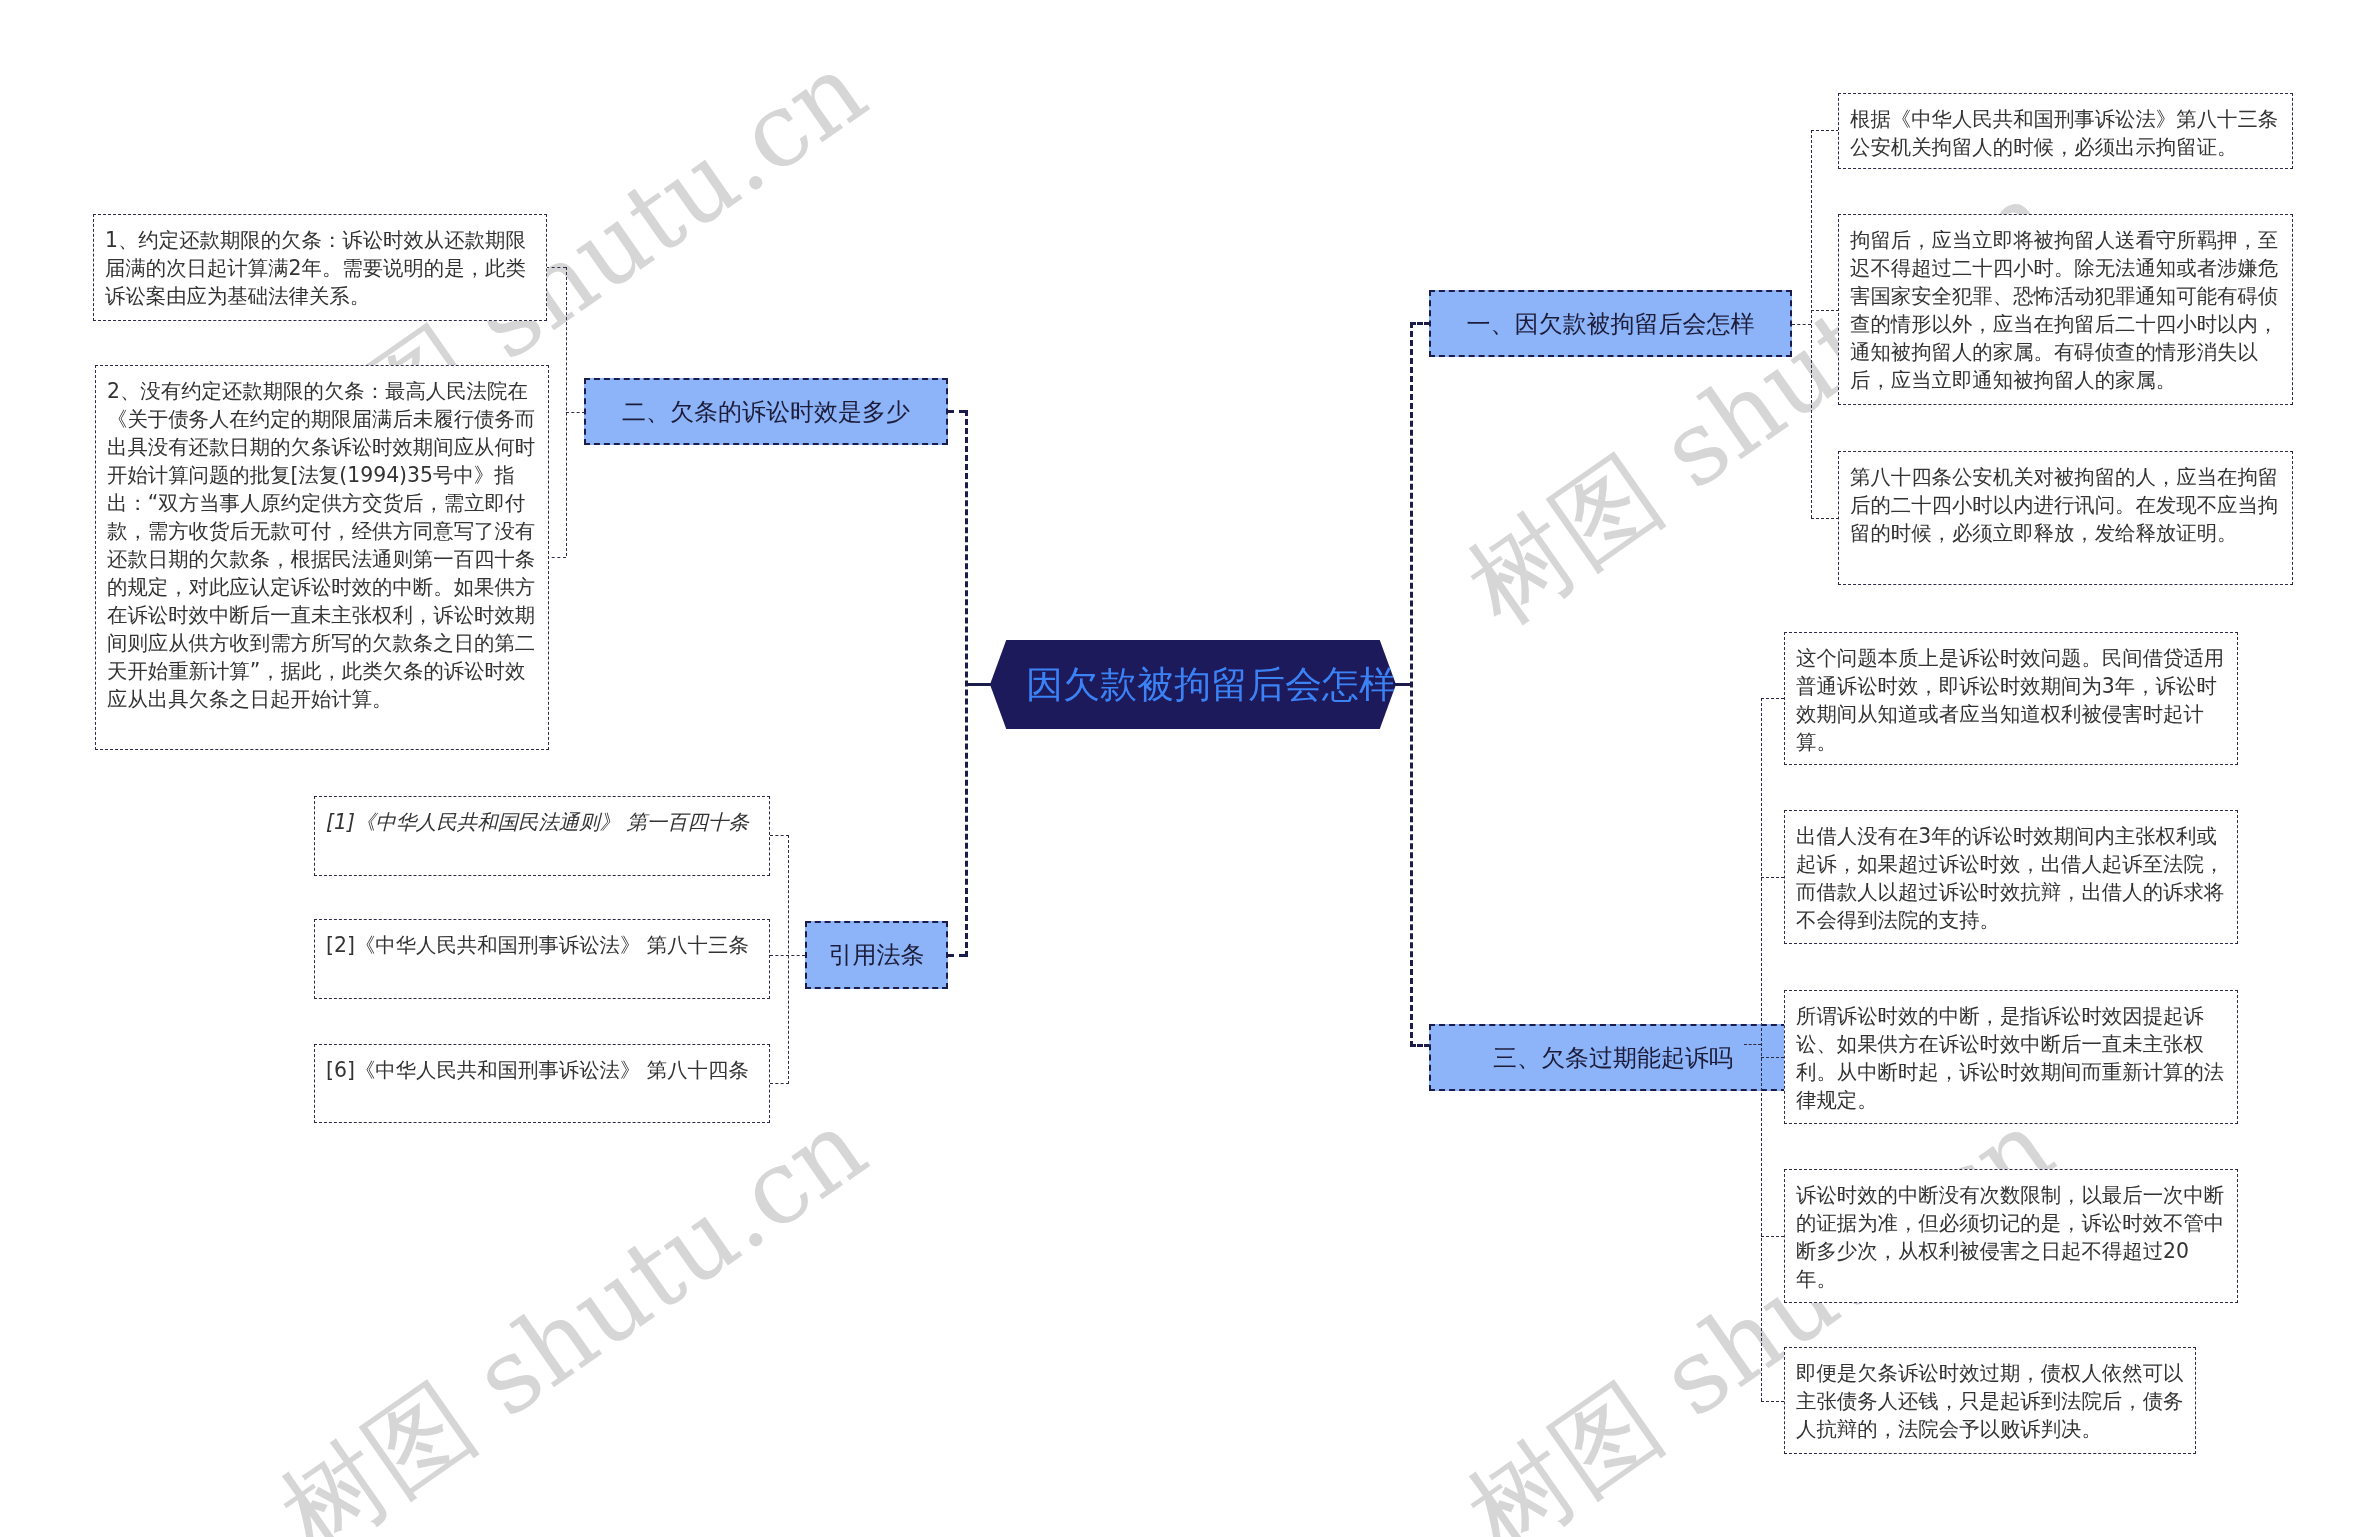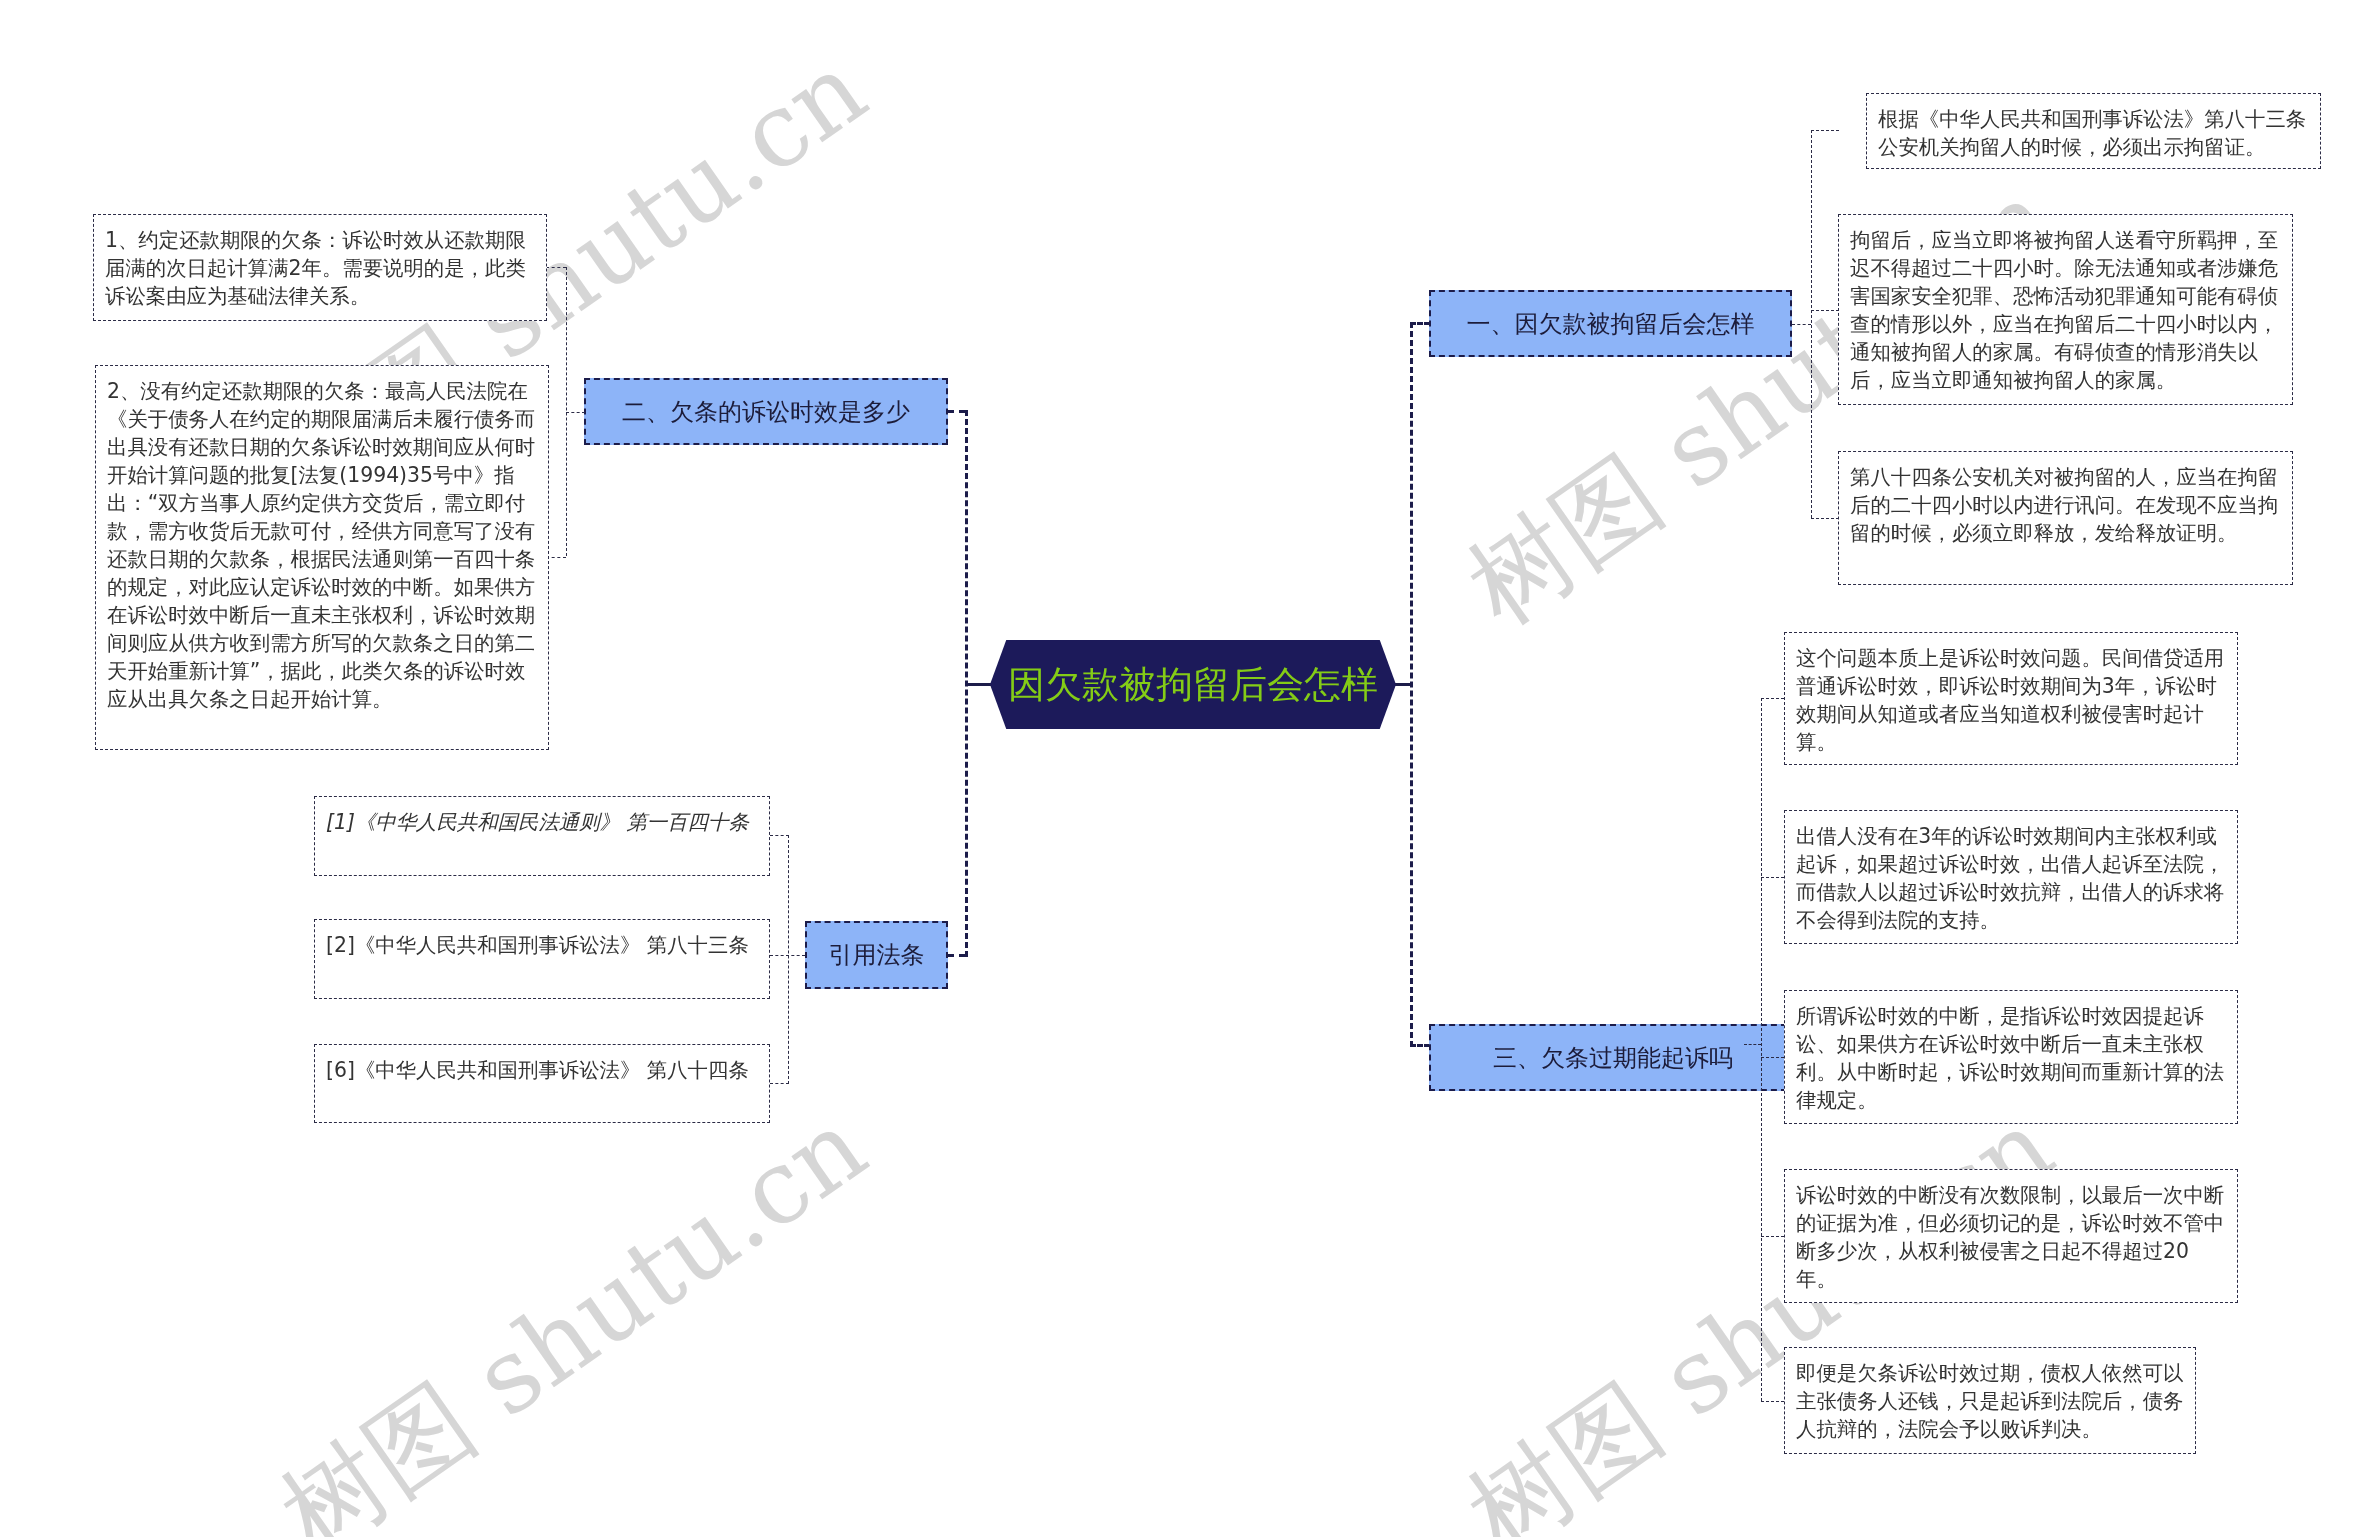--- a/index.html
+++ b/index.html
@@ -2,21 +2,21 @@
 <html style="font-size:15px"><head>
 <meta charset="utf-8">
 <style>
   html, body { margin:0; padding:0; }
   body { width:2375px; height:1538px; position:relative; background:#ffffff; overflow:hidden;
          font-family:"DejaVu Sans","Liberation Sans",sans-serif; color:#333333; }
   .abs { position:absolute; box-sizing:border-box; }
   .leaf { border:1.9px dashed #2b2b45; background:#ffffff; padding:11px 11px; font-size:20.4px; line-height:28px; color:#333; }
   .branch { border:2.8px dashed #1c1c4a; background:#8db4f8; font-size:24px; color:#1c1c3a;
             display:flex; align-items:center; justify-content:center; white-space:nowrap; }
-  .center { background:#1c1a5a; color:#84cc16; font-size:37px; display:flex; align-items:center; justify-content:center;
+  .center { background:#1c1a5a; color:#3b82f6; font-size:37px; display:flex; align-items:center; justify-content:flex-end;
             clip-path: polygon(4% 0, 96% 0, 100% 50%, 96% 100%, 4% 100%, 0 50%); }
   .vline-bold { border-left:3.7px dashed #1c1c4a; width:0; }
   .hline-bold { border-top:3.7px solid #1c1c4a; height:0; }
   .vline { border-left:1.9px dashed #2b2b45; width:0; }
   .hline { border-top:1.9px dashed #2b2b45; height:0; }
   .watermark { position:absolute; font-family:"DejaVu Serif","Liberation Serif",serif; font-size:102px; color:rgba(180,180,180,0.55);
                transform:rotate(-35deg); transform-origin:left bottom; white-space:nowrap; pointer-events:none; }
 </style>
 </head>
 <body>
@@ -72,21 +72,21 @@
 </div>
 
 <div class="abs branch" style="left:1429px; top:290px; width:363px; height:67px;">
   <span>一、因欠款被拘留后会怎样</span>
 </div>
 <div class="abs vline" style="left:1811px; top:130px; height:388px;"></div>
 <div class="abs hline" style="left:1792px; top:324px; width:18.6px;"></div>
 <div class="abs hline" style="left:1811px; top:130px; width:28px;"></div>
 <div class="abs hline" style="left:1811px; top:310px; width:28px;"></div>
 <div class="abs hline" style="left:1811px; top:518px; width:28px;"></div>
-<div class="abs leaf" style="left:1838px; top:93px; width:455px; height:76px;margin-left:28px;">
+<div class="abs leaf" style="left:1838px; top:93px; width:455px; height:76px;">
   <span>根据《中华人民共和国刑事诉讼法》第八十三条公安机关拘留人的时候，必须出示拘留证。</span>
 </div>
 <div class="abs leaf" style="left:1838px; top:214px; width:455px; height:191px;">
   <span>拘留后，应当立即将被拘留人送看守所羁押，至迟不得超过二十四小时。除无法通知或者涉嫌危害国家安全犯罪、恐怖活动犯罪通知可能有碍侦查的情形以外，应当在拘留后二十四小时以内，通知被拘留人的家属。有碍侦查的情形消失以后，应当立即通知被拘留人的家属。</span>
 </div>
 <div class="abs leaf" style="left:1838px; top:451px; width:455px; height:134px;">
   <span>第八十四条公安机关对被拘留的人，应当在拘留后的二十四小时以内进行讯问。在发现不应当拘留的时候，必须立即释放，发给释放证明。</span>
 </div>
 
 <div class="abs branch" style="left:1429px; top:1011px; width:368px; height:67px;margin-top:13px;">

